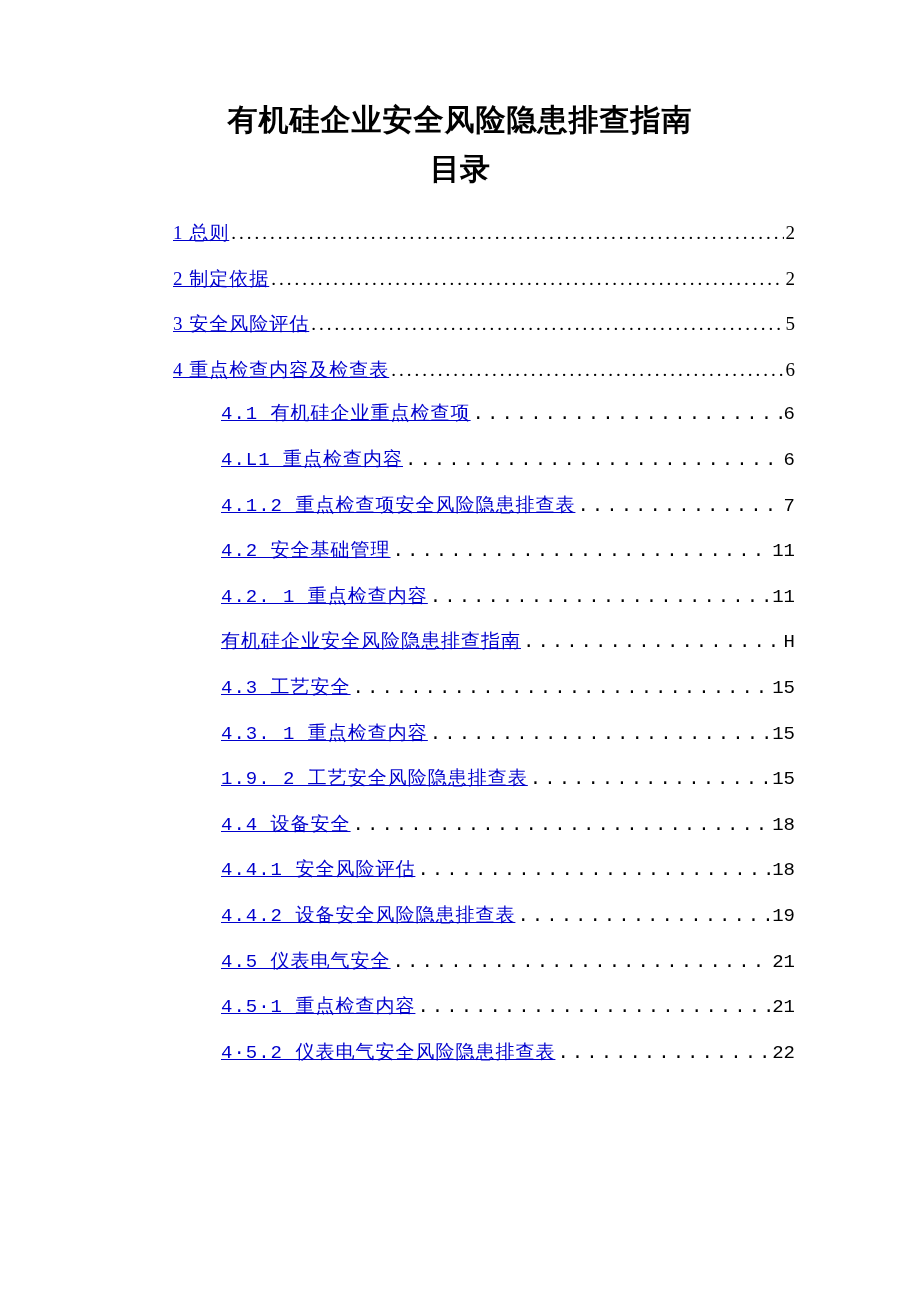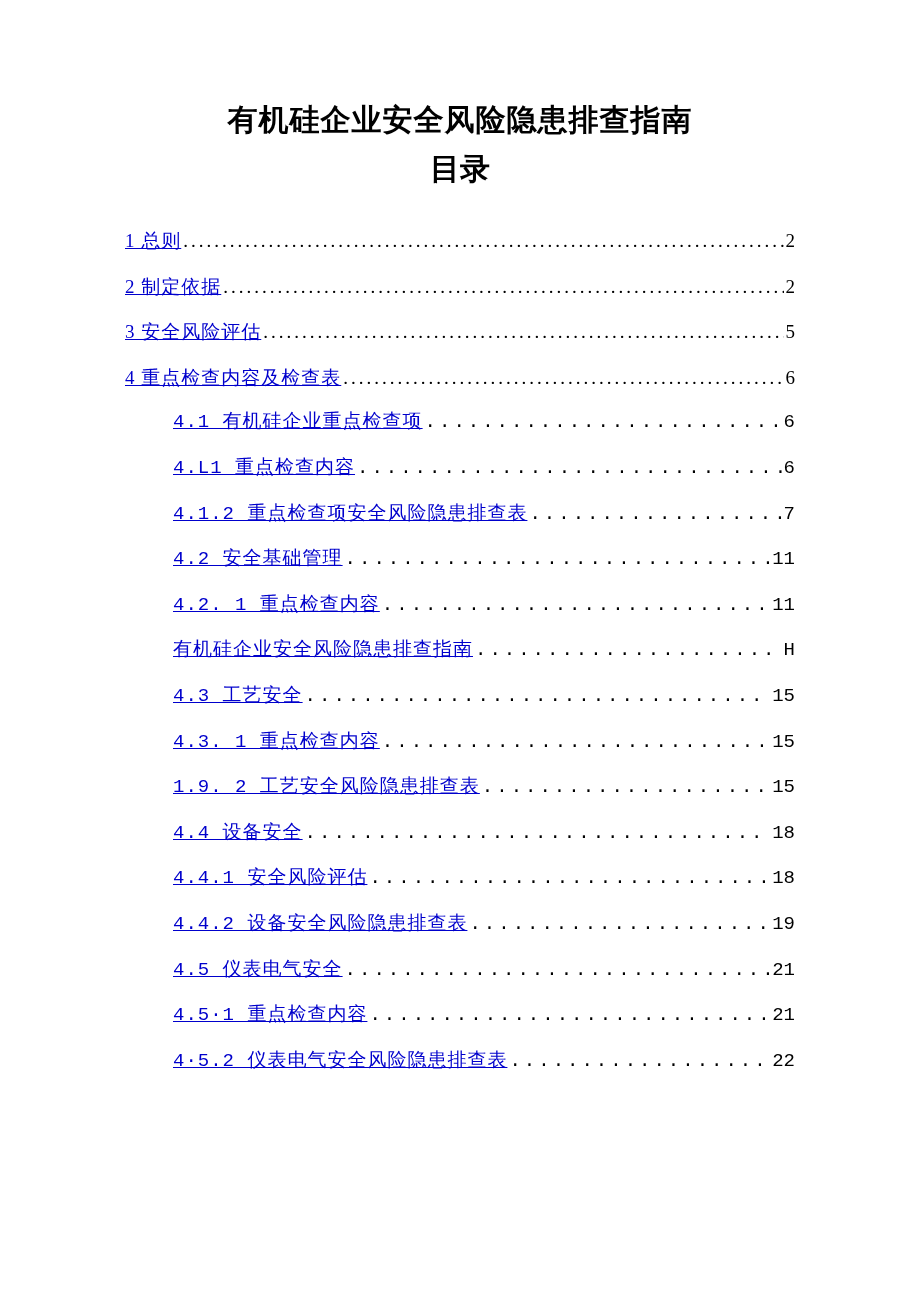--- a/index.html
+++ b/index.html
@@ -18,31 +18,32 @@
       text-align: center;
       font-size: 30px;
       color: #000;
       margin-bottom: 8px;
       letter-spacing: 1px;
     }
     .subtitle {
       text-align: center;
       font-size: 30px;
       color: #000;
-      margin-bottom: 28px;
+      margin-bottom: 20px;
     }
     .toc-list {
       list-style: none;
     }
     .toc-item {
       display: flex;
       align-items: baseline;
       font-size: 19px;
       line-height: 2.4;
       color: #000;
+      margin-left: 48px;
     }
     .toc-item.level-0 {
       padding-left: 0;
     }
     .toc-item.level-1 {
       padding-left: 48px;
       font-family: Liberation Mono, monospace;
     }
     .toc-link {
       color: #0000cc;

